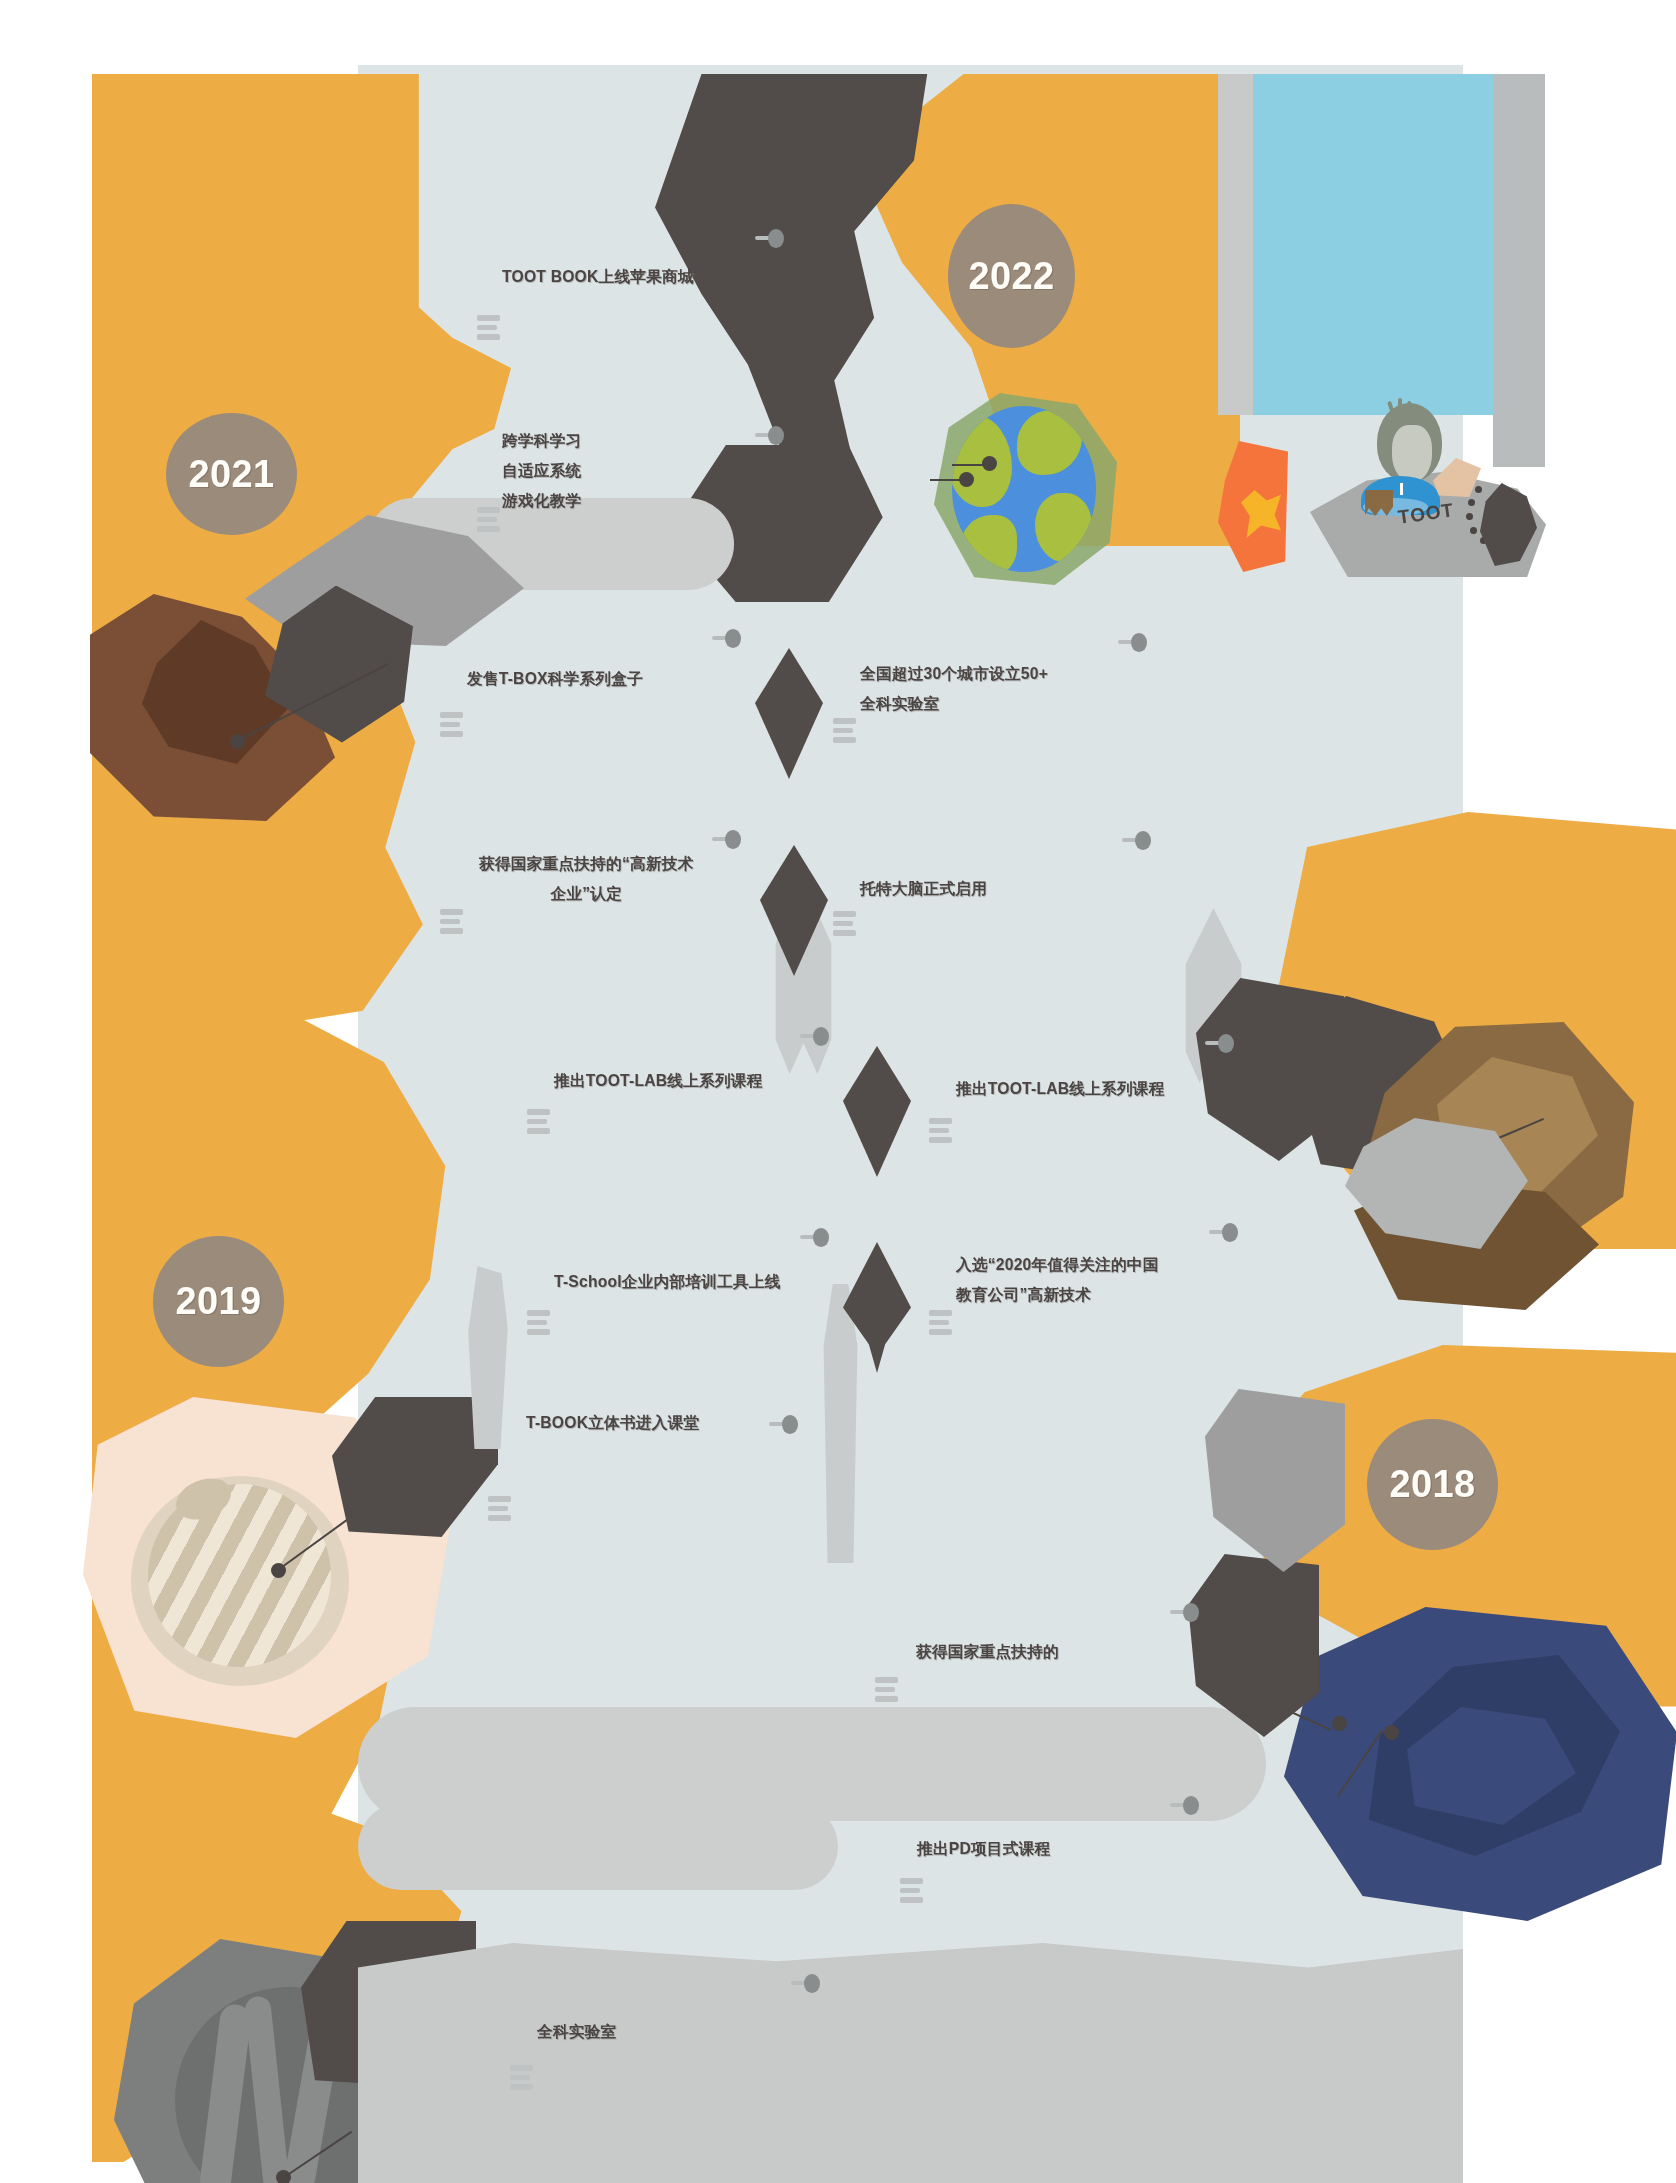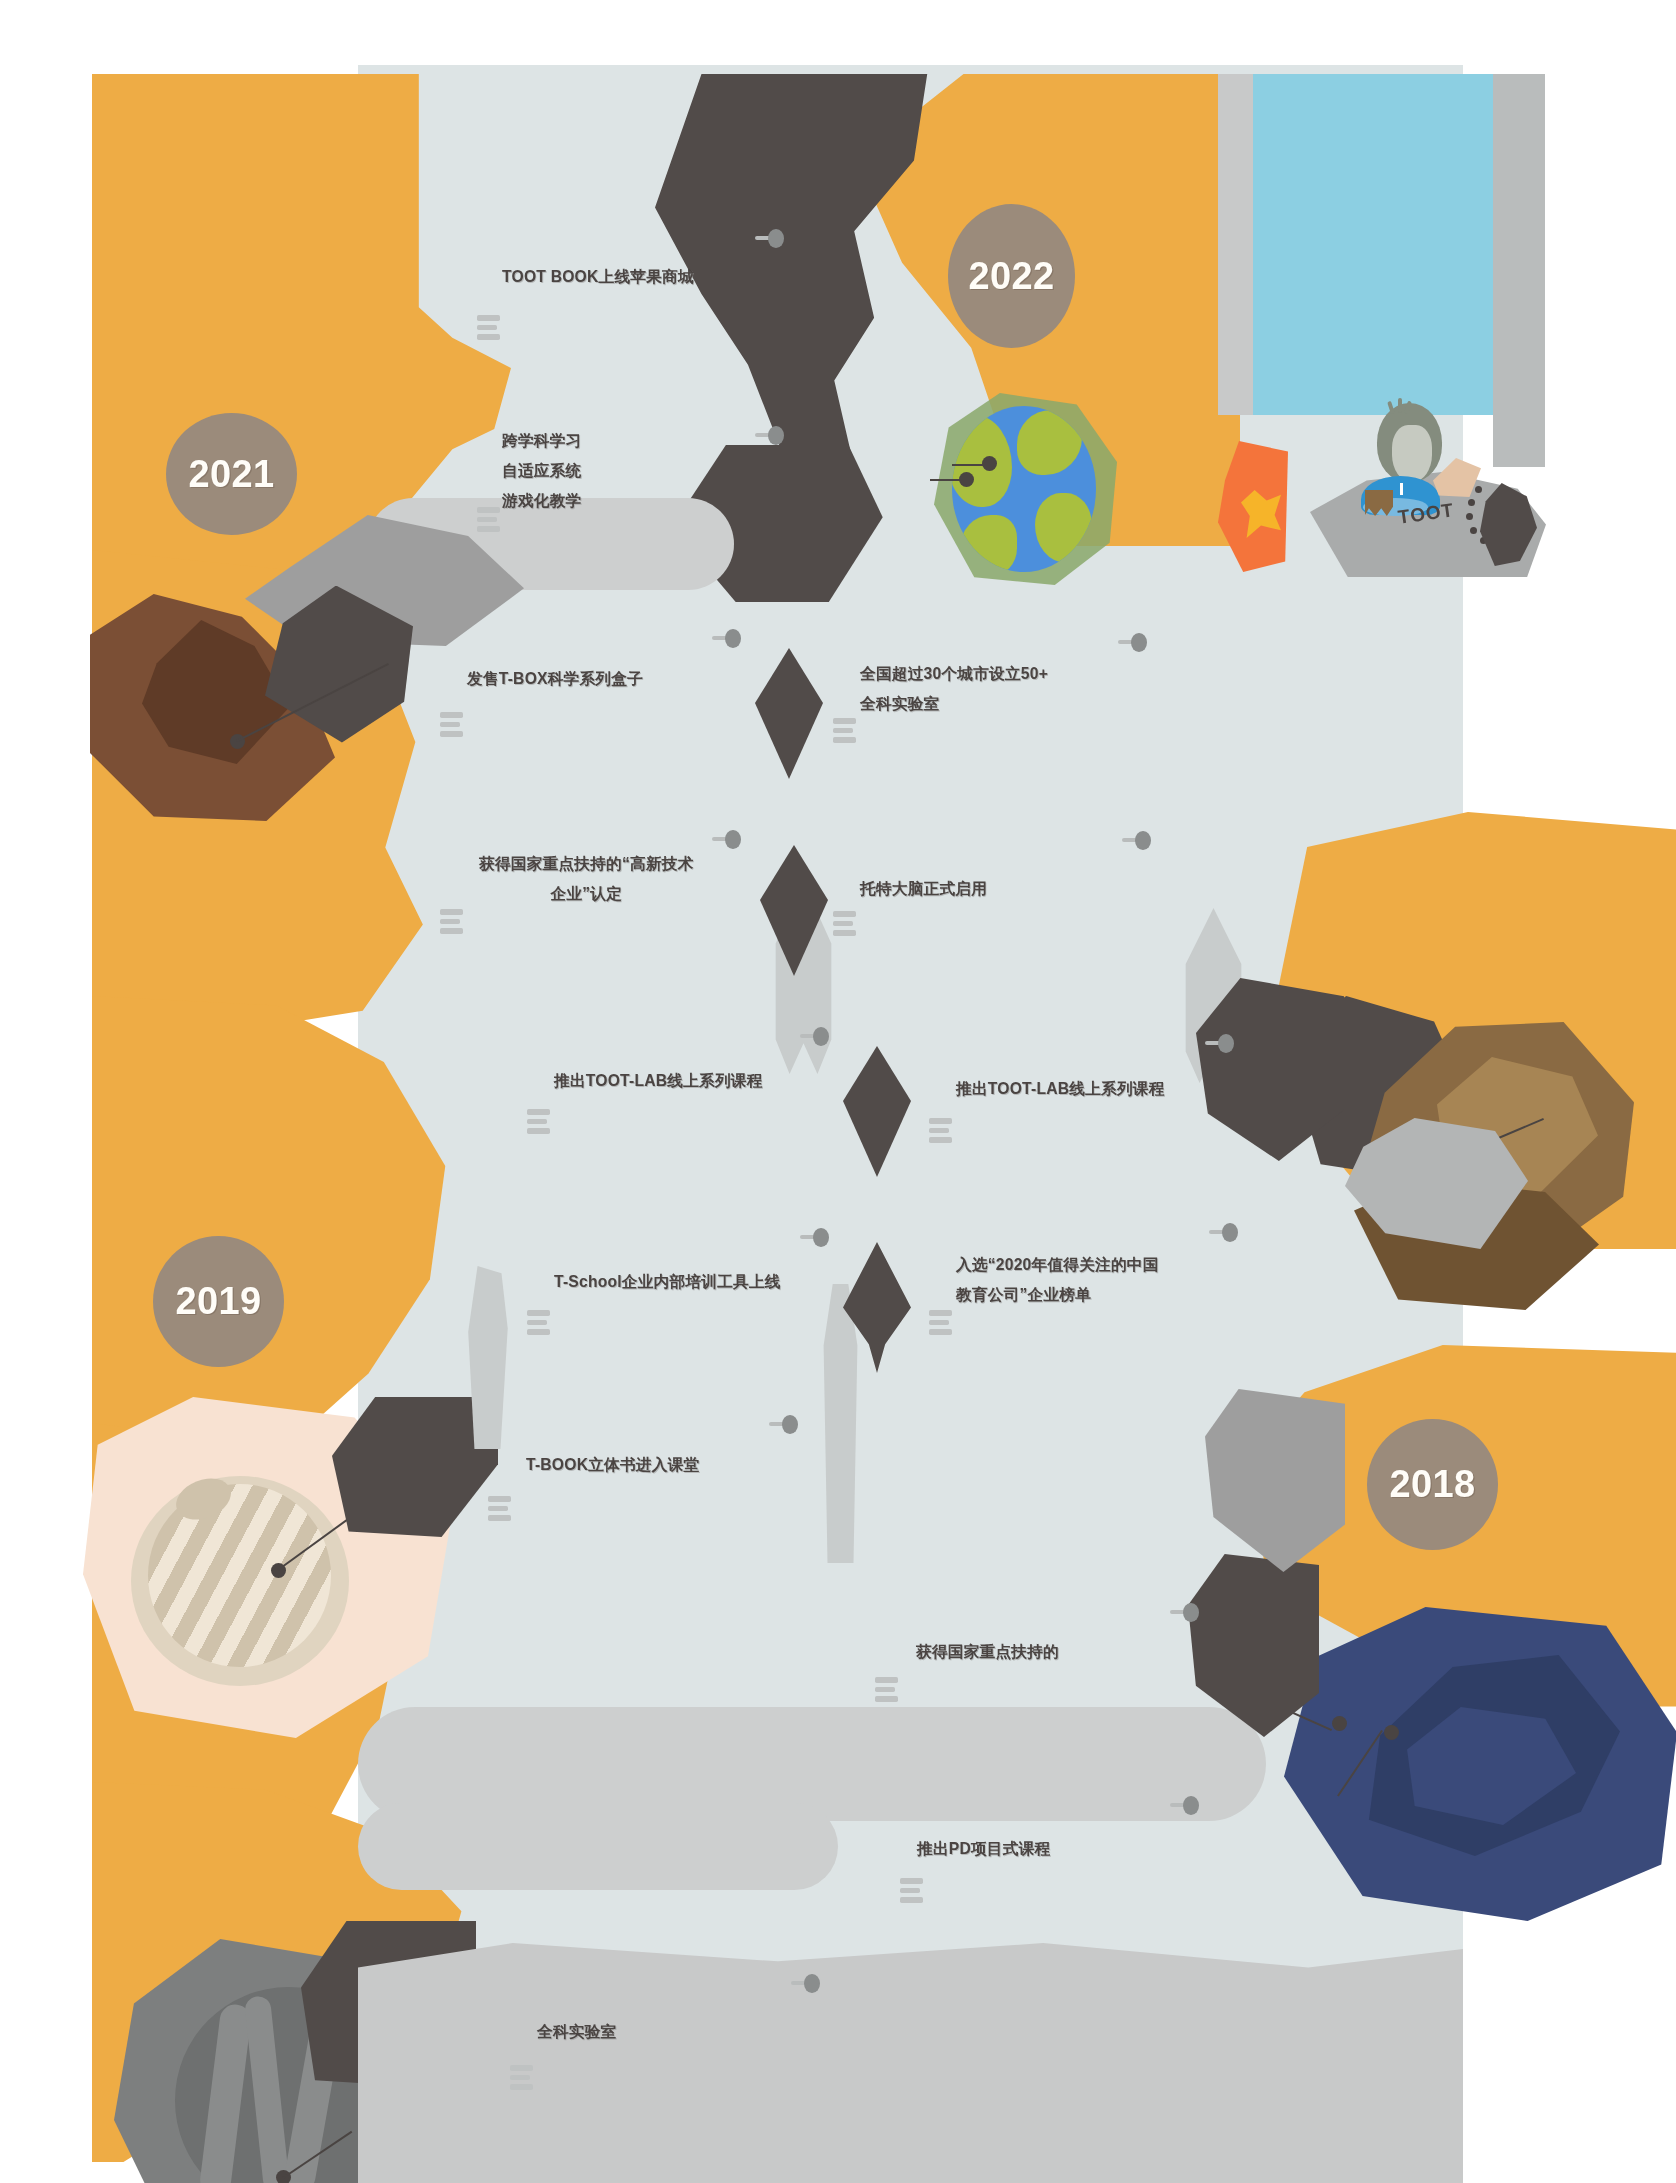--- a/index.html
+++ b/index.html
@@ -373,33 +373,33 @@
       <div class="head"></div>
   </div>
   <div class="bars" style="left:527px;top:1310px;">
     <i></i>
       <i></i>
       <i></i>
   </div>
 
   <div class="tl-item" style="left:956px;top:1250px;">
     <div class="tl-text right">入选“2020年值得关注的中国
-教育公司”企业榜单</div>
+教育公司”高新技术</div>
   </div>
   <div class="pin" style="left:1209px;top:1223px;">
     <div class="stem"></div>
       <div class="head"></div>
   </div>
   <div class="bars" style="left:929px;top:1310px;">
     <i></i>
       <i></i>
       <i></i>
   </div>
 
-  <div class="tl-item" style="left:526px;top:1450px;">
+  <div class="tl-item" style="left:526px;top:1408px;">
     <div class="tl-text left">T-BOOK立体书进入课堂</div>
   </div>
   <div class="pin" style="left:769px;top:1415px;">
     <div class="stem"></div>
       <div class="head"></div>
   </div>
   <div class="bars" style="left:488px;top:1496px;">
     <i></i>
       <i></i>
       <i></i>

